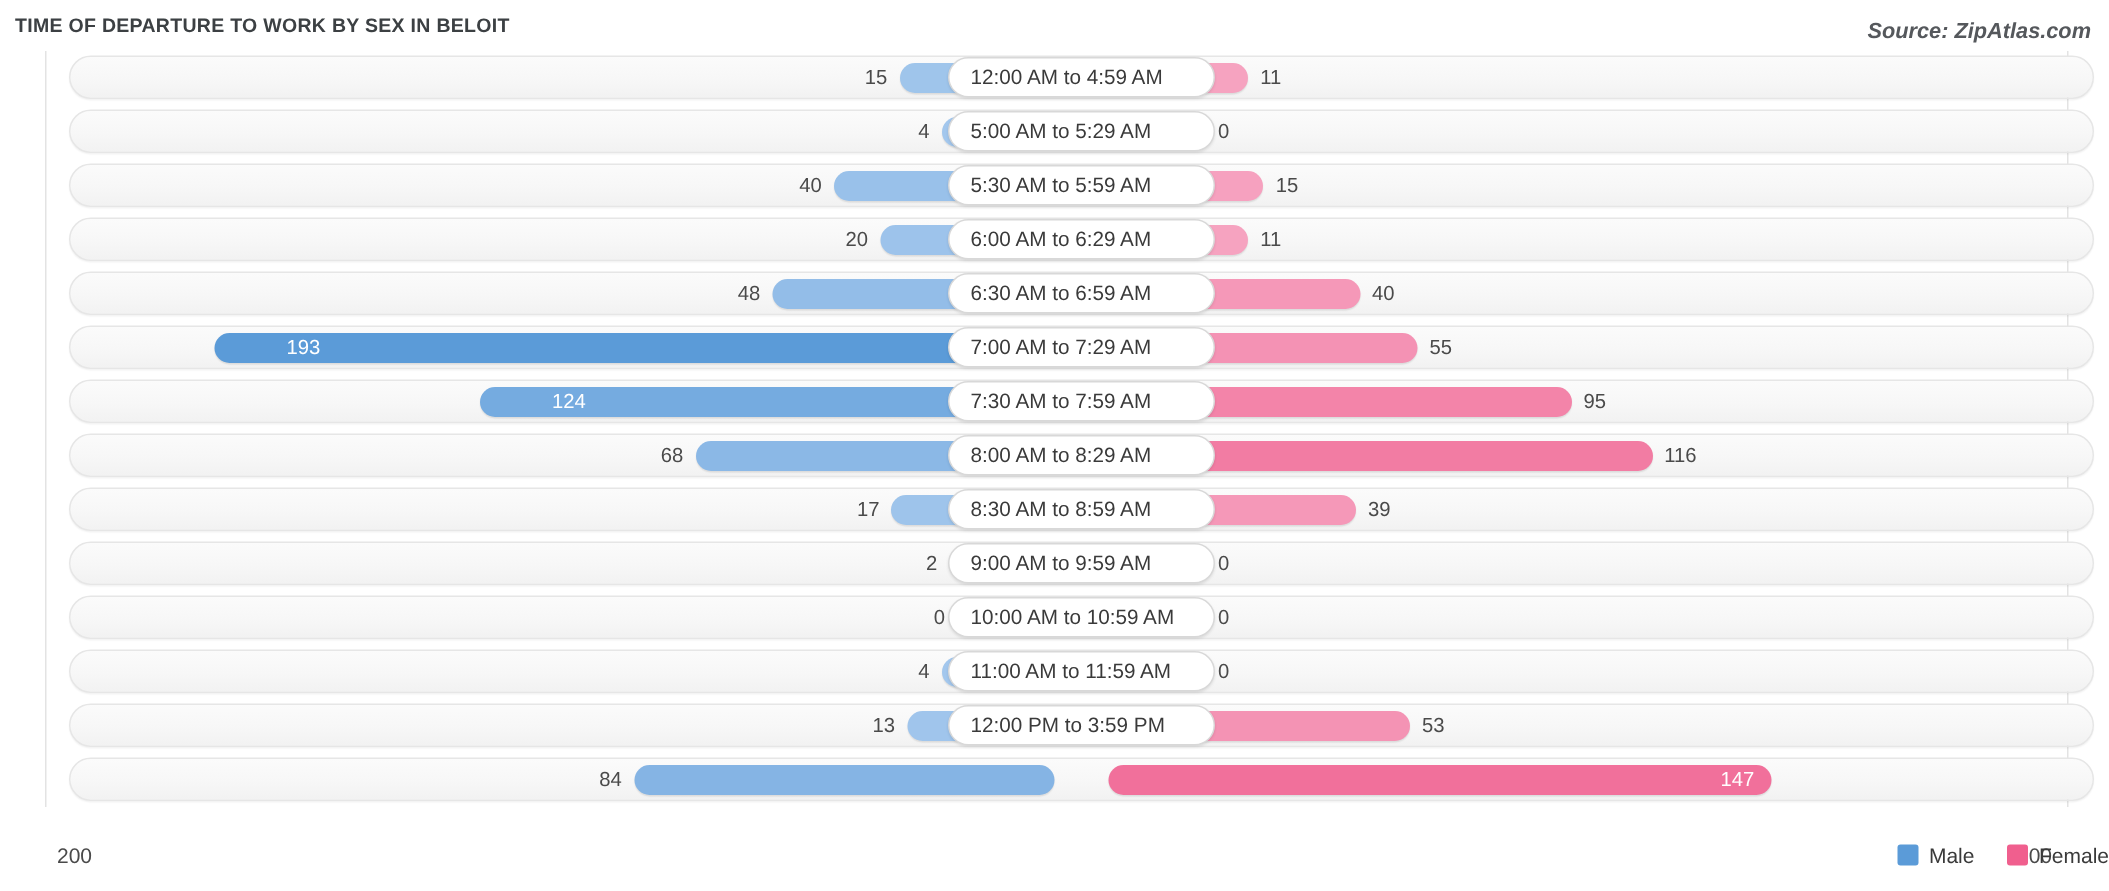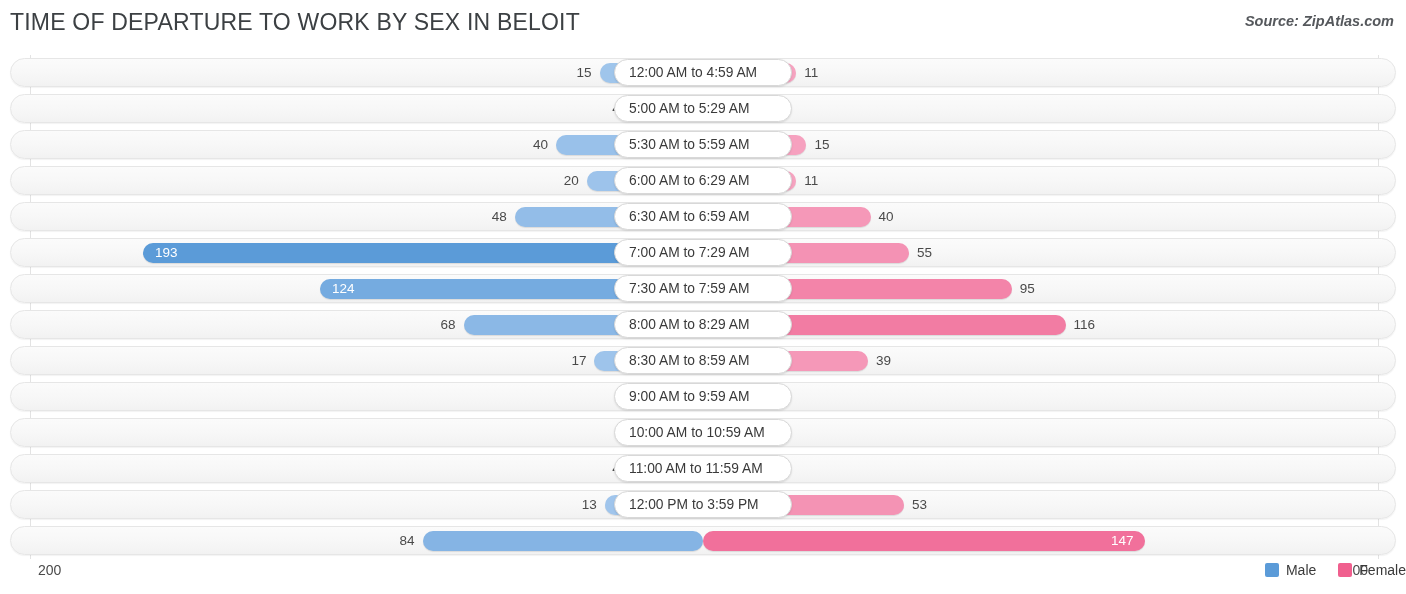--- a/index.html
+++ b/index.html
@@ -8,32 +8,32 @@
     width: 1406px; height: 594px;
     background: #ffffff;
     font-family: "Liberation Sans", sans-serif;
     overflow: hidden;
   }
   .page { position: relative; width: 1406px; height: 594px; }
 
   .header { position: absolute; top: 0; left: 0; width: 1406px; height: 40px; }
   .title {
     position: absolute; left: 10px; top: 9px;
-    font-size: 23px; letter-spacing: .2px;
-    color: #3c4043; font-weight: 400;
+    font-size: 13px; letter-spacing: .2px;
+    color: #3c4043; font-weight: 700;
     text-transform: uppercase;
     white-space: nowrap;
   }
   .source {
     position: absolute; right: 12px; top: 13px;
     font-size: 14.5px; font-style: italic; font-weight: bold;
     color: #55585c; white-space: nowrap;
   }
 
-  .plot { position: absolute; left: 0; top: 55px; width: 1406px; height: 504px; }
+  .plot { position: absolute; left: 0; top: 34px; width: 1406px; height: 504px; padding-left: 36px; }
 
   .row { position: relative; height: 36px; }
   .track {
     position: absolute; left: 10px; right: 10px; top: 3px; height: 29px;
     background: linear-gradient(to bottom,#fbfbfb 0%, #f7f7f7 55%, #f2f2f2 100%);
     border: 1px solid #e6e6e6;
     border-radius: 15px;
     box-shadow: 0 1px 1px rgba(0,0,0,0.05);
   }
   .gridline { position: absolute; top: 0; bottom: 0; width: 1px; background: #e3e3e3; }

